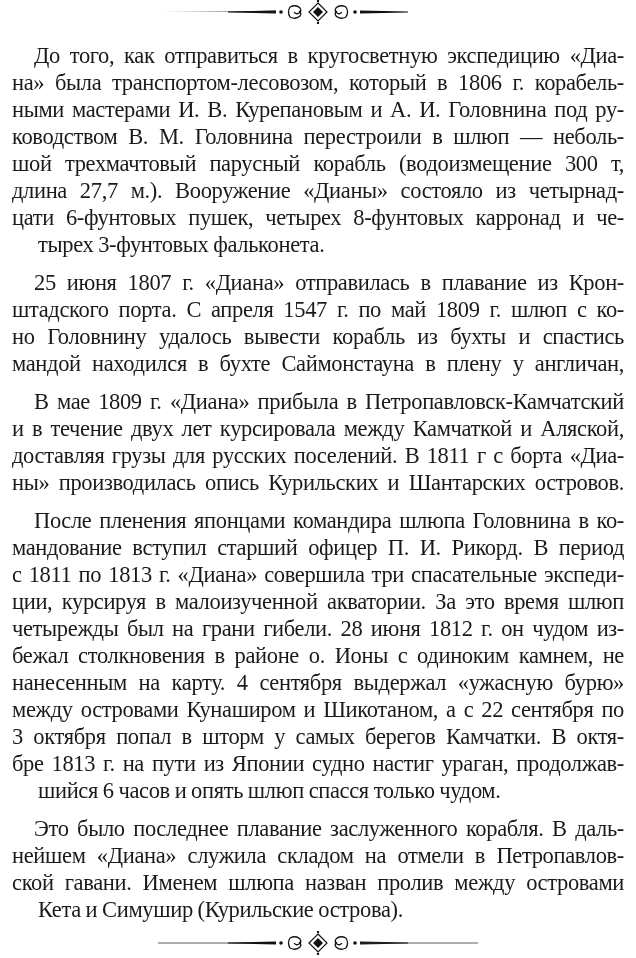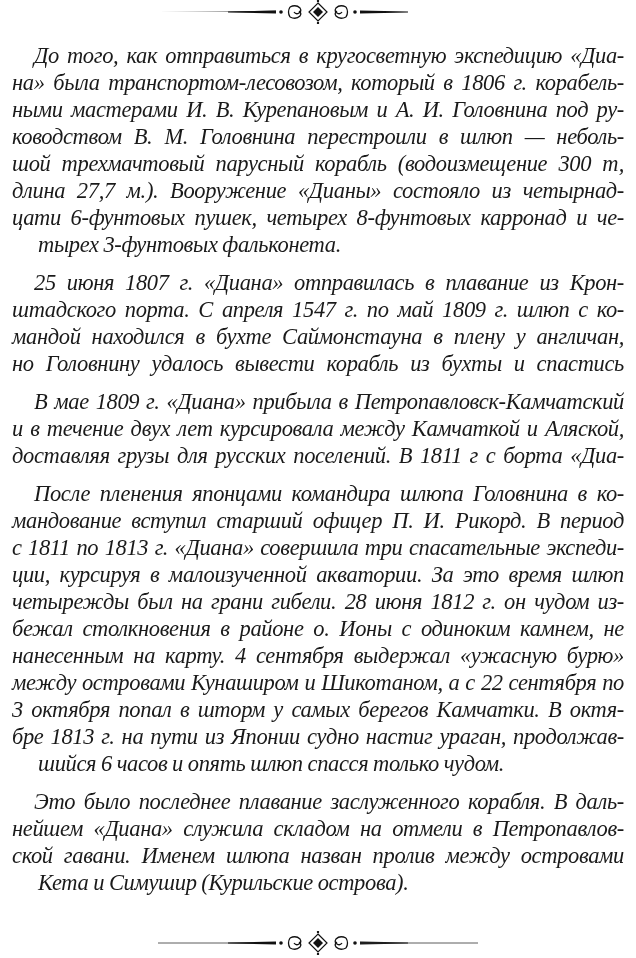--- a/index.html
+++ b/index.html
@@ -4,21 +4,21 @@
 <style>
   html, body { margin:0; padding:0; background:#ffffff; }
   body { width:636px; height:958px; position:relative; overflow:hidden;
          font-family: "Liberation Serif", "DejaVu Serif", serif; color:#1a1a1a; }
   .ornament { position:absolute; left:128px; width:380px; height:24px; }
   .ornament svg { width:380px; height:24px; display:block; }
   .page-text { position:absolute; left:12px; top:42px; width:612px; }
   .para { margin:0 0 11px 0; }
   .line { display:block; height:27px; line-height:27px; font-size:22.5px;
           text-align:justify; text-align-last:justify; white-space:nowrap;
-          letter-spacing:-0.35px; word-spacing:-0.5px;font-style:italic; }
+          letter-spacing:-0.35px; word-spacing:-0.5px; }
   .line.last { text-align-last:left;margin-left:26px; }
   .line.indent { padding-left:22px; }
 </style>
 </head>
 <body>
 
 <div class="ornament" style="top:0px;">
   <svg viewBox="0 0 380 24">
     <defs>
       <linearGradient id="gl" x1="0" x2="1" y1="0" y2="0">
@@ -55,27 +55,28 @@
     <span class="line">ными мастерами И. В. Курепановым и А. И. Головнина под ру-</span>
     <span class="line">ководством В. М. Головнина перестроили в шлюп — неболь-</span>
     <span class="line">шой трехмачтовый парусный корабль (водоизмещение 300 т,</span>
     <span class="line">длина 27,7 м.). Вооружение «Дианы» состояло из четырнад-</span>
     <span class="line">цати 6-фунтовых пушек, четырех 8-фунтовых карронад и че-</span>
     <span class="line last">тырех 3-фунтовых фальконета.</span>
   </div>
   <div class="para">
     <span class="line indent">25 июня 1807 г. «Диана» отправилась в плавание из Крон-</span>
     <span class="line">штадского порта. С апреля 1547 г. по май 1809 г. шлюп с ко-</span>
+    <span class="line">но Головнину удалось вывести корабль из бухты и спастись</span>
     <span class="line">мандой находился в бухте Саймонстауна в плену у англичан,</span>
-    <span class="line">но Головнину удалось вывести корабль из бухты и спастись</span>
   </div>
   <div class="para">
     <span class="line indent">В мае 1809 г. «Диана» прибыла в Петропавловск-Камчатский</span>
     <span class="line">и в течение двух лет курсировала между Камчаткой и Аляской,</span>
     <span class="line">доставляя грузы для русских поселений. В 1811 г с борта «Диа-</span>
+    <span class="line">ны» производилась опись Курильских и Шантарских островов.</span>
   </div>
   <div class="para">
     <span class="line indent">После пленения японцами командира шлюпа Головнина в ко-</span>
     <span class="line">мандование вступил старший офицер П. И. Рикорд. В период</span>
     <span class="line">с 1811 по 1813 г. «Диана» совершила три спасательные экспеди-</span>
     <span class="line">ции, курсируя в малоизученной акватории. За это время шлюп</span>
     <span class="line">четырежды был на грани гибели. 28 июня 1812 г. он чудом из-</span>
     <span class="line">бежал столкновения в районе о. Ионы с одиноким камнем, не</span>
     <span class="line">нанесенным на карту. 4 сентября выдержал «ужасную бурю»</span>
     <span class="line">между островами Кунаширом и Шикотаном, а с 22 сентября по</span>

